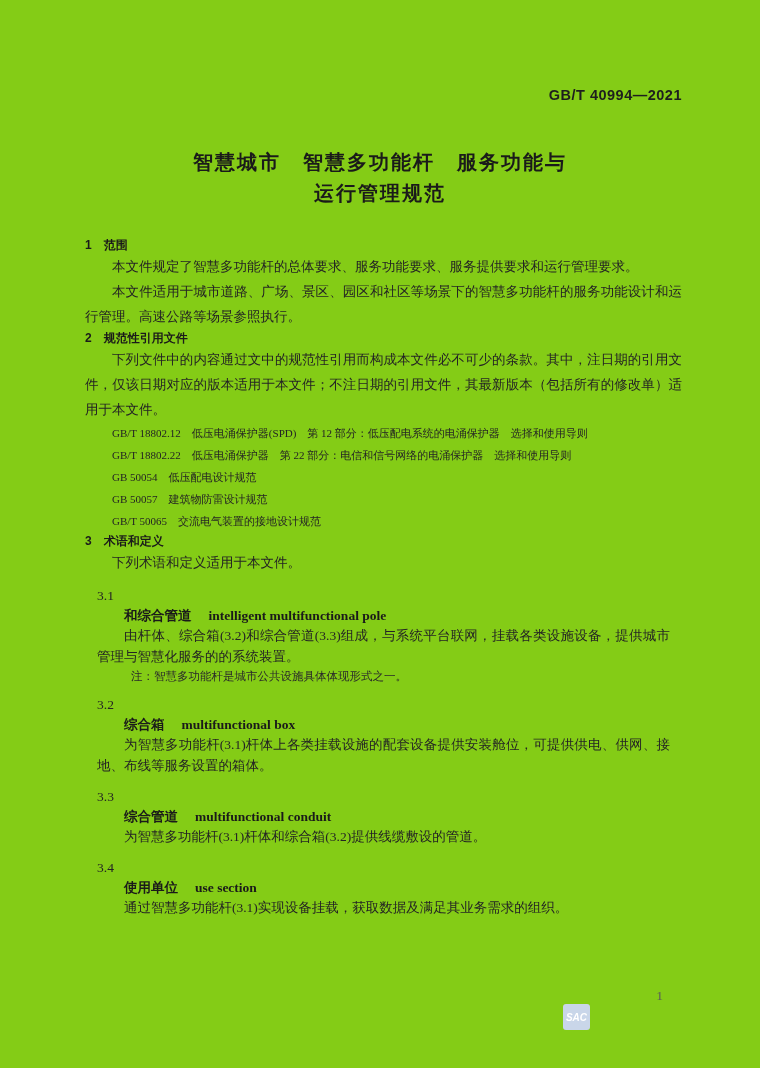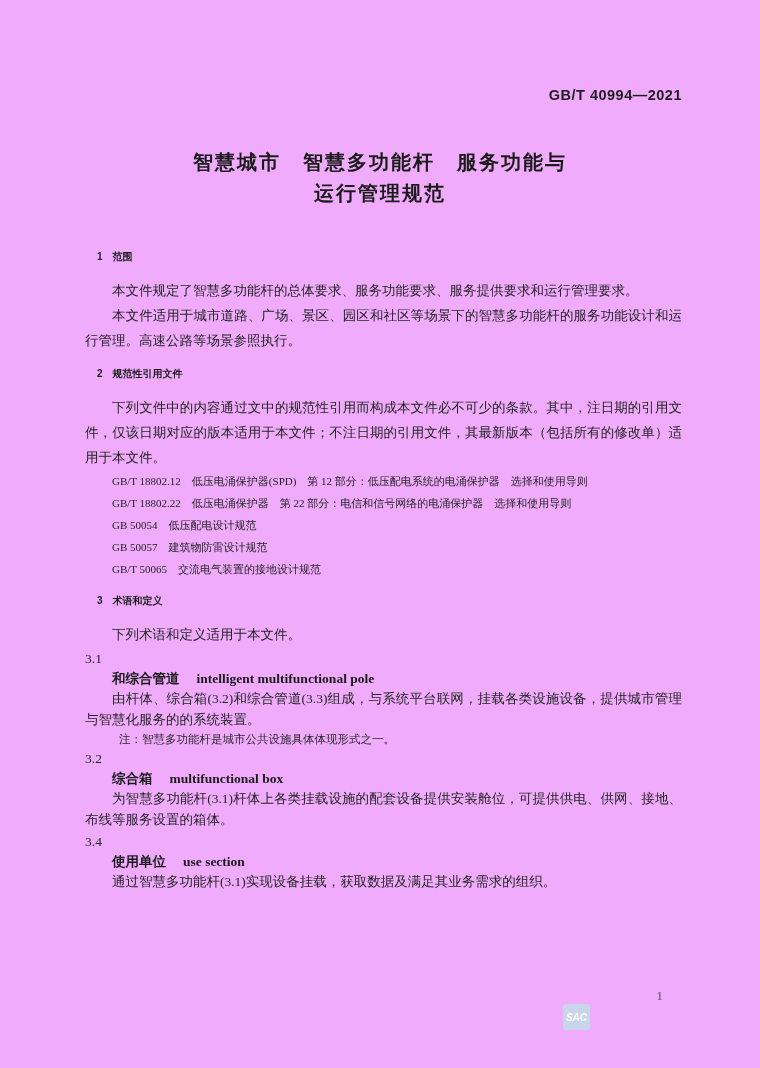--- a/index.html
+++ b/index.html
@@ -1,20 +1,20 @@
 <!DOCTYPE html>
 <html lang="zh"><head>
 <meta charset="utf-8">
 <style>
   html, body { margin: 0; padding: 0; background: #ffffff; }
   .page {
     position: relative;
     width: 760px;
     height: 1068px;
-    background: #f0abfc;
+    background: #84cc16;
     color: #212121;
     font-family: "Liberation Serif", "DejaVu Serif", serif;
     overflow: hidden;
   }
   .doc-header {
     position: absolute;
     top: 87px;
     right: 78px;
     font-family: "Liberation Sans", "DejaVu Sans", sans-serif;
     font-weight: bold;
@@ -36,24 +36,24 @@
     color: #1a1a1a;
   }
   .doc-title span { display: block; }
   .content {
     position: absolute;
     top: 236px;
     left: 85px;
     width: 597px;
   }
   h2.sec-heading {
-    margin: 12px;
-    font-family: "Liberation Sans", "DejaVu Sans", sans-serif;
-    font-weight: bold;
-    font-size: 10px;
+    margin: 0;
+    font-family: "Liberation Sans", "DejaVu Sans", sans-serif;
+    font-weight: bold;
+    font-size: 12px;
     line-height: 18px;
     color: #1a1a1a;
   }
   .h2-1 { margin-top: 10px; }
   .h2-2 { margin-top: 11px; }
   .h2-3 { margin-top: 6px; }
   p.body {
     margin: 0;
     font-size: 13.5px;
     line-height: 25px;
@@ -65,21 +65,21 @@
   .p-s2  { margin-top: 15px; line-height: 24px; }
   .p-s3  { margin-top: 16px; line-height: 24px; }
   .refs p {
     margin: 0;
     font-size: 11px;
     line-height: 22px;
     text-align: justify;
     text-indent: 27px;
     color: #242424;
   }
-  .term-block { margin: 0; }
+  .term-block { margin: 12px; }
   .term-number {
     margin-top: 3px;
     font-size: 13.5px;
     line-height: 18px;
     color: #242424;
   }
   .term-head {
     margin: 0;
     text-indent: 27px;
     line-height: 19px;
@@ -182,20 +182,28 @@
 
     <div class="term-block">
       <div class="term-number">3.2</div>
       <div class="term-head">
         <span class="term-zh">综合箱</span>
         <span class="term-en">multifunctional box</span>
       </div>
       <p class="def">为智慧多功能杆(3.1)杆体上各类挂载设施的配套设备提供安装舱位，可提供供电、供网、接地、布线等服务设置的箱体。</p>
     </div>
 
+    <div class="term-block">
+      <div class="term-number">3.3</div>
+      <div class="term-head">
+        <span class="term-zh">综合管道</span>
+        <span class="term-en">multifunctional conduit</span>
+      </div>
+      <p class="def">为智慧多功能杆(3.1)杆体和综合箱(3.2)提供线缆敷设的管道。</p>
+    </div>
 
     <div class="term-block">
       <div class="term-number">3.4</div>
       <div class="term-head">
         <span class="term-zh">使用单位</span>
         <span class="term-en">use section</span>
       </div>
       <p class="def">通过智慧多功能杆(3.1)实现设备挂载，获取数据及满足其业务需求的组织。</p>
     </div>
 

